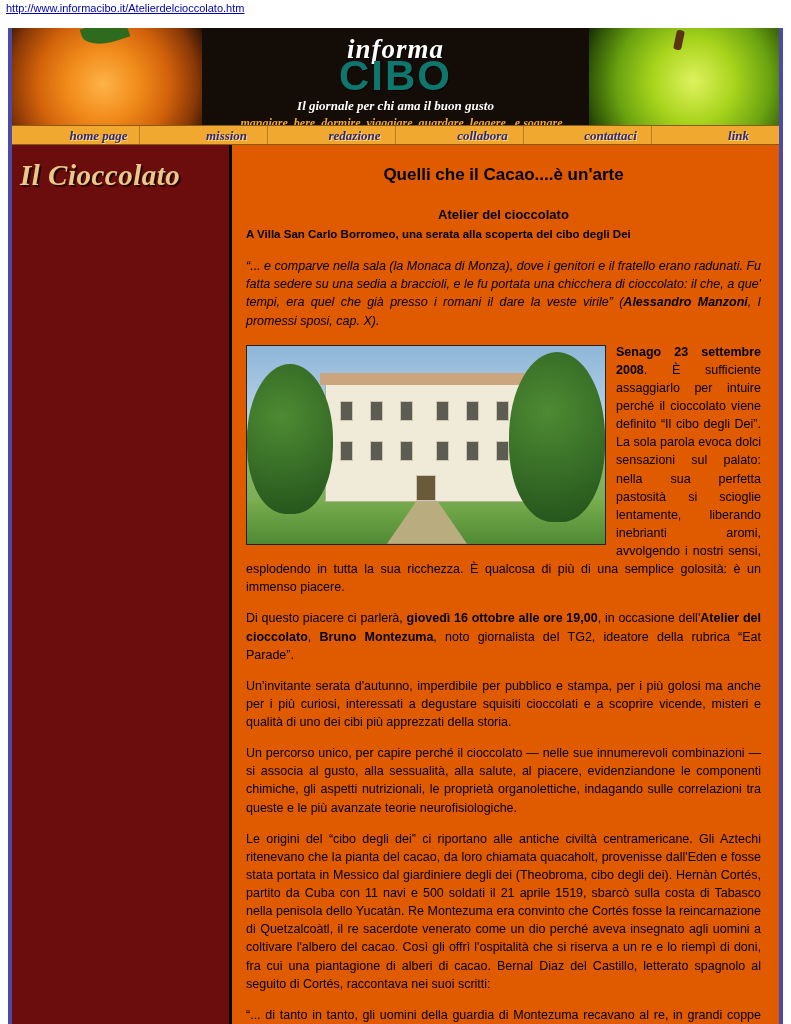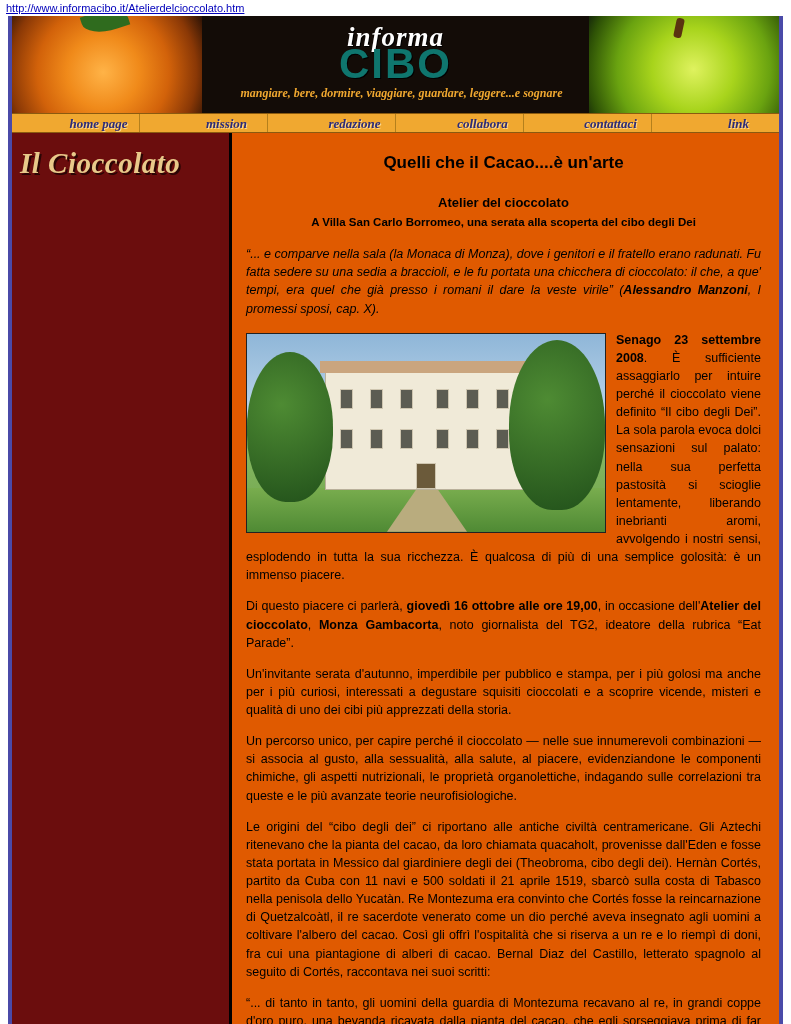--- a/index.html
+++ b/index.html
@@ -8,21 +8,21 @@
     background: #ffffff;
     font-family: "Liberation Sans", sans-serif;
   }
   .page {
     width: 791px;
     min-height: 1024px;
     position: relative;
     background: #ffffff;
   }
   .url-bar {
-    height: 16px;
+    height: 28px;
     padding: 2px 0 0 6px;
     font-size: 11px;
     color: #0000bb;
     text-decoration: underline;
     font-family: "Liberation Sans", sans-serif;
     background: #ffffff;
     white-space: nowrap;
     overflow: hidden;
   }
   .frame {
@@ -175,21 +175,21 @@
     margin: 4px 0 18px 0;
     color: #000;
   }
   h2.sub {
     text-align: center;
     font-size: 13px;
     font-weight: bold;
     margin: 0 0 2px 0;
   }
   h3.sub2 {
-    text-align: center;
+    text-align: left;
     font-size: 11.5px;
     font-weight: bold;
     margin: 0 0 14px 0;
   }
   p.body {
     text-align: justify;
     margin: 0 0 13px 0;
   }
   p.quote {
     text-align: justify;
@@ -258,20 +258,21 @@
   <div class="url-bar">http://www.informacibo.it/Atelierdelcioccolato.htm</div>
 
   <div class="frame">
 
     <div class="masthead">
       <div class="mast-orange"></div>
       <div class="mast-apple"></div>
       <div class="mast-center">
         <div class="mast-informa">informa</div>
         <div class="mast-cibo">CIBO</div>
+        <div class="mast-sub1">Il giornale per chi ama il buon gusto</div>
         <div class="mast-sub2">mangiare, bere, dormire, viaggiare, guardare, leggere...e sognare</div>
       </div>
     </div>
 
     <div class="nav">
       <div class="nav-item">home page</div>
       <div class="nav-item">mission</div>
       <div class="nav-item">redazione</div>
       <div class="nav-item">collabora</div>
       <div class="nav-item">contattaci</div>
@@ -313,21 +314,21 @@
             </div>
             <div class="tree" style="left:0px; top:18px; width:86px; height:150px;"></div>
             <div class="tree" style="right:0px; top:6px; width:96px; height:170px;"></div>
           </div>
         </div>
 
         <p class="body"><b>Senago 23 settembre 2008</b><span>. È sufficiente assaggiarlo per intuire perché il cioccolato viene definito “Il cibo degli Dei”. La sola parola evoca dolci sensazioni sul palato: nella sua perfetta pastosità si scioglie lentamente, liberando inebrianti aromi, avvolgendo i nostri sensi, esplodendo in tutta la sua ricchezza. È qualcosa di più di una semplice golosità: è un immenso piacere.</span></p>
 
         <div class="clearfix"></div>
 
-        <p class="body"><span>Di questo piacere ci parlerà, </span><b>giovedì 16 ottobre alle ore 19,00</b><span>, in occasione dell'</span><b>Atelier del cioccolato</b><span>, </span><b>Monza Gambacorta</b><span>, noto giornalista del TG2, ideatore della rubrica “Eat Parade”.</span></p>
+        <p class="body"><span>Di questo piacere ci parlerà, </span><b>giovedì 16 ottobre alle ore 19,00</b><span>, in occasione dell'</span><b>Atelier del cioccolato</b><span>, </span><b>Bruno Montezuma</b><span>, noto giornalista del TG2, ideatore della rubrica “Eat Parade”.</span></p>
 
         <p class="body">Un'invitante serata d'autunno, imperdibile per pubblico e stampa, per i più golosi ma anche per i più curiosi, interessati a degustare squisiti cioccolati e a scoprire vicende, misteri e qualità di uno dei cibi più apprezzati della storia.</p>
         <p class="body">Un percorso unico, per capire perché il cioccolato — nelle sue innumerevoli combinazioni — si associa al gusto, alla sessualità, alla salute, al piacere, evidenziandone le componenti chimiche, gli aspetti nutrizionali, le proprietà organolettiche, indagando sulle correlazioni tra queste e le più avanzate teorie neurofisiologiche.</p>
         <p class="body">Le origini del “cibo degli dei” ci riportano alle antiche civiltà centramericane. Gli Aztechi ritenevano che la pianta del cacao, da loro chiamata quacaholt, provenisse dall'Eden e fosse stata portata in Messico dal giardiniere degli dei (Theobroma, cibo degli dei). Hernàn Cortés, partito da Cuba con 11 navi e 500 soldati il 21 aprile 1519, sbarcò sulla costa di Tabasco nella penisola dello Yucatàn. Re Montezuma era convinto che Cortés fosse la reincarnazione di Quetzalcoàtl, il re sacerdote venerato come un dio perché aveva insegnato agli uomini a coltivare l'albero del cacao. Così gli offrì l'ospitalità che si riserva a un re e lo riempì di doni, fra cui una piantagione di alberi di cacao. Bernal Diaz del Castillo, letterato spagnolo al seguito di Cortés, raccontava nei suoi scritti:</p>
         <p class="body">“... di tanto in tanto, gli uomini della guardia di Montezuma recavano al re, in grandi coppe d'oro puro, una bevanda ricavata dalla pianta del cacao, che egli sorseggiava prima di far visita alle sue mogli”.</p>
 
       </div>
     </div>
   </div>
 </div>

